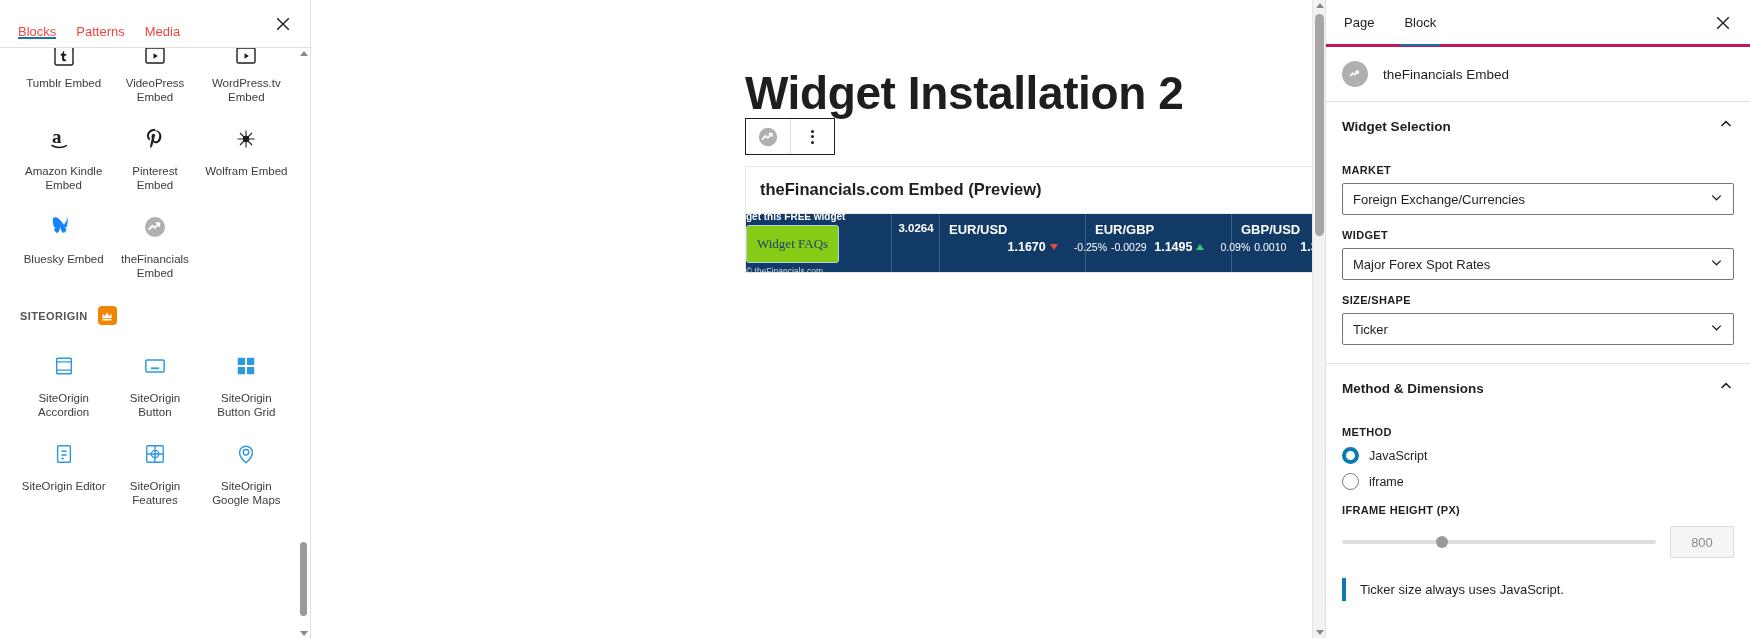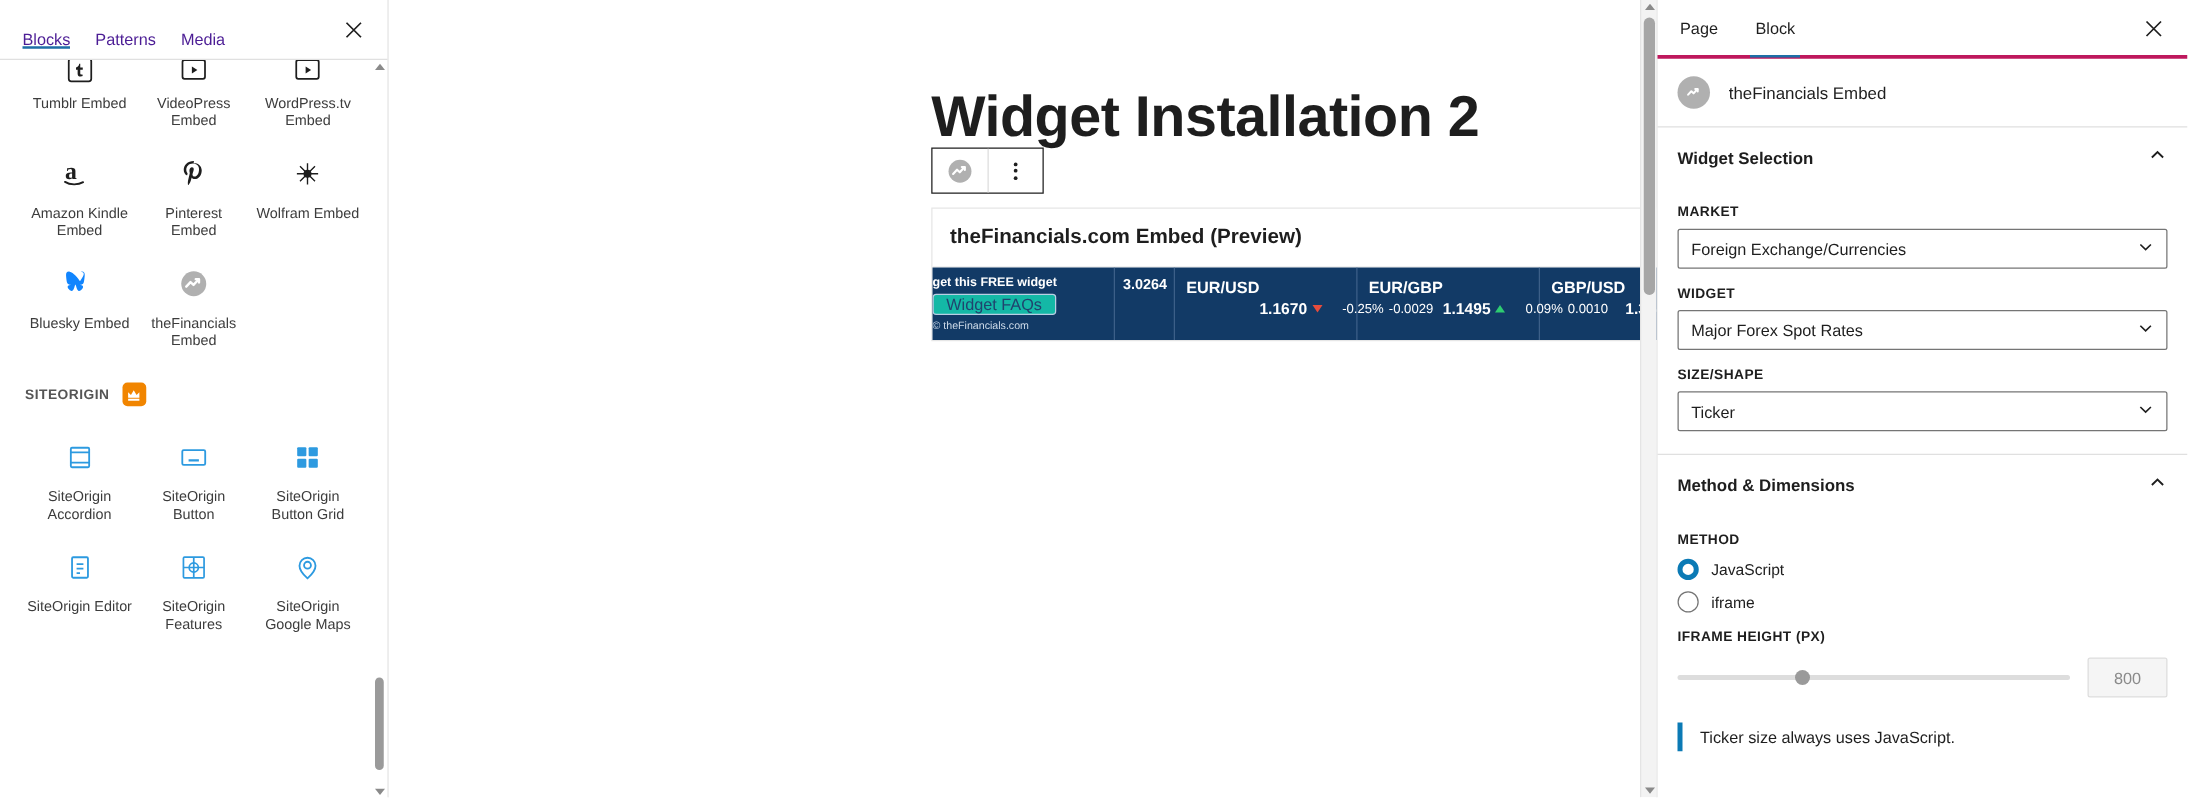--- a/index.html
+++ b/index.html
@@ -18,21 +18,21 @@
     border-right: 1px solid #e0e0e0;
     position: relative;
     display: flex; flex-direction: column;
   }
   .inserter-tabs {
     height: 48px; display: flex; align-items: center;
     border-bottom: 1px solid #e0e0e0;
     position: relative; flex: 0 0 48px;
   }
   .ins-tab {
-    font-size: 13px; color: #4c1d95; padding: 0 10px;
+    font-size: 13px; color: #ef4444; padding: 0 10px;
     height: 31px; line-height: 47px; cursor: pointer;
     position: relative; white-space: nowrap;
   }
   .ins-tab:first-child { margin-left: 8px; }
   .ins-tab.active::after {
     content: ""; position: absolute; left: 10px; right: 10px; bottom: 0;
     height: 2px; background: #1e6ea7;
   }
   .ins-close {
     position: absolute; right: 14px; top: 11px;
@@ -130,23 +130,24 @@
     display: flex; background: #123a66; height: 58px; overflow: hidden;
     font-family: "Liberation Sans", sans-serif;
   }
   .tk-brand {
     width: 146px; flex: 0 0 146px; display: flex; flex-direction: column;
     align-items: flex-start; justify-content: center; gap: 3px;
     border-right: 1px solid #3c5f88; padding: 4px 0;
   }
   .tk-brand-top { font-size: 10px; font-weight: 700; color: #fff; }
   .tk-faq {
-    background: #14b8a6; color: #20436e; font-size: 13px;
-    padding: 0 10px; border-radius: 3px; border: 1px solid #b9cfe4;
+    background: #84cc16; color: #20436e; font-size: 13px;
+    padding: 10px 10px; border-radius: 3px; border: 1px solid #b9cfe4;
     cursor: pointer;
+    font-family: Liberation Serif, serif;
   }
   .tk-brand-bot { font-size: 8.5px; color: #cfdcea; }
   .tk-cell {
     border-right: 1px solid #3c5f88;
     padding: 8px 8px 0 9px;
     display: flex; flex-direction: row; justify-content: flex-start;
     position: relative;
     text-align: right;
   }
   .tk-mini { width: 48px; flex: 0 0 48px; align-items: flex-start; justify-content: center; }

